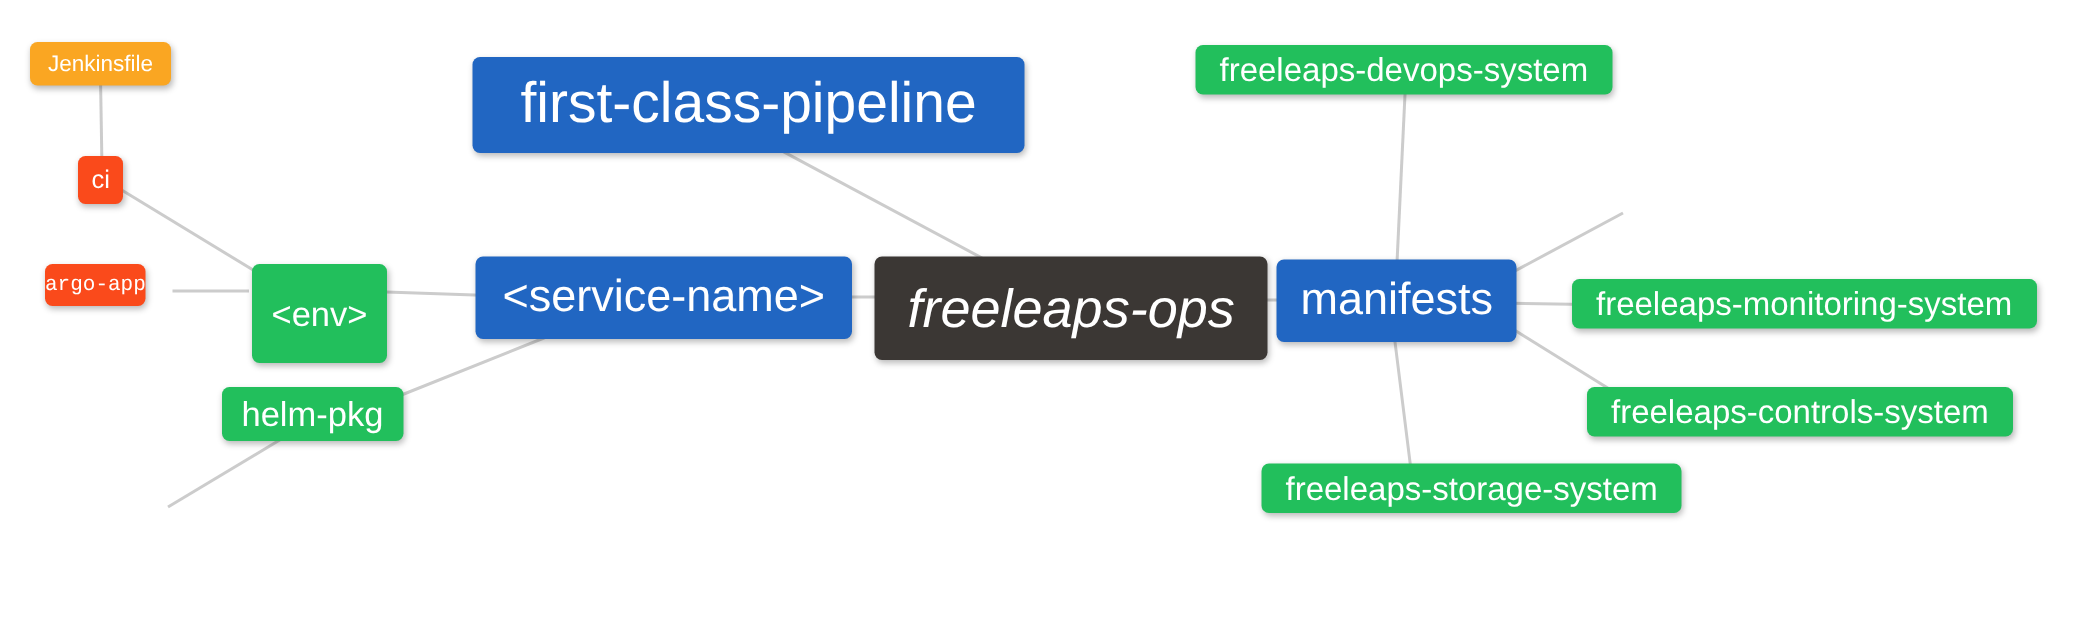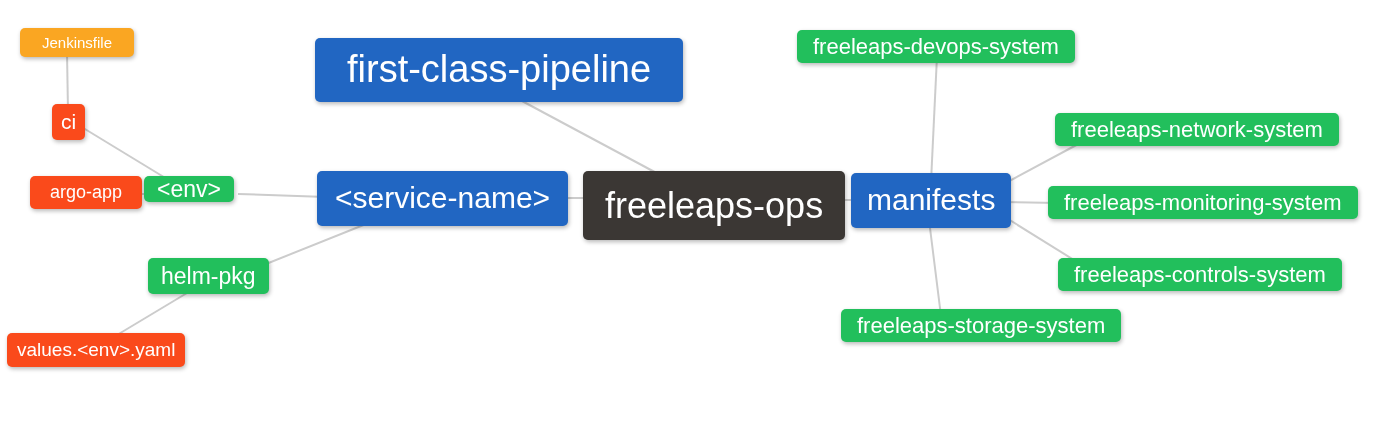--- a/index.html
+++ b/index.html
@@ -37,26 +37,26 @@
     line-height: 1.15;
     border-radius: 5px;
     box-shadow: 1px 2px 4px rgba(0,0,0,0.28);
     cursor: pointer;
     user-select: none;
   }
   .c-blue   { background: var(--blue,   #2166c2); }
   .c-green  { background: var(--green,  #22bf5c); }
   .c-red    { background: var(--red_orange, #fa4a1b); }
   .c-orange { background: var(--orange, #faa622); }
-  .c-dark   { background: var(--dark,   #3b3734); }
+  .c-dark   { background: var(--dark,   #3b3734); font-style: italic; }
 
-  .n-jenkinsfile { left: 20px;  top: 28px;  font-size: 15px; padding: 6px 22px; }
-  .n-ci          { left: 52px;  top: 104px; font-size: 21px; padding: 6px 9px;  }
-  .n-argo-app    { left: 30px;  top: 176px; font-size: 18px; padding: 6px 20px; }
-  .n-env         { left: 144px; top: 176px; font-size: 23px; padding: 0 13px; }
+  .n-jenkinsfile { left: 20px;  top: 28px;  font-size: 15px; padding: 6px 12px; }
+  .n-ci          { left: 52px;  top: 104px; font-size: 17px; padding: 6px 9px;  }
+  .n-argo-app    { left: 30px;  top: 176px; font-size: 14px; padding: 6px 0; font-family: Liberation Mono, monospace; }
+  .n-env         { left: 168px; top: 176px; font-size: 23px; padding: 20px 13px; }
   .n-helm-pkg    { left: 148px; top: 258px; font-size: 23px; padding: 5px 13px; }
   .n-values      { left: 7px;   top: 333px; font-size: 19px; padding: 6px 10px; }
   .n-fcp         { left: 315px; top: 38px;  font-size: 38px; padding: 10px 32px; }
   .n-service     { left: 317px; top: 171px; font-size: 30px; padding: 10px 18px; text-align: center; }
   .n-root        { left: 583px; top: 171px; font-size: 36px; padding: 14px 22px; }
   .n-manifests   { left: 851px; top: 173px; font-size: 30px; padding: 10px 16px; }
   .n-devops      { left: 797px; top: 30px;  font-size: 22px; padding: 4px 16px; }
   .n-network     { left: 1055px;top: 113px; font-size: 22px; padding: 4px 16px; }
   .n-monitoring  { left: 1048px;top: 186px; font-size: 22px; padding: 4px 16px; }
   .n-controls    { left: 1058px;top: 258px; font-size: 22px; padding: 4px 16px; }
@@ -82,24 +82,22 @@
     <line x1="1000" y1="202" x2="1058" y2="203"></line>
     <line x1="1000" y1="214" x2="1082" y2="265"></line>
     <line x1="929" y1="220" x2="941" y2="316"></line>
   </svg>
 
   <div class="node c-orange n-jenkinsfile">Jenkinsfile</div>
   <div class="node c-red    n-ci">ci</div>
   <div class="node c-red    n-argo-app">argo-app</div>
   <div class="node c-green  n-env">&lt;env&gt;</div>
   <div class="node c-green  n-helm-pkg">helm-pkg</div>
-  <div class="node c-red    n-values">values.&lt;env&gt;.yaml</div>
   <div class="node c-blue   n-fcp">first-class-pipeline</div>
   <div class="node c-blue   n-service">&lt;service-name&gt;</div>
   <div class="node c-dark   n-root">freeleaps-ops</div>
   <div class="node c-green  n-devops">freeleaps-devops-system</div>
   <div class="node c-blue   n-manifests">manifests</div>
-  <div class="node c-green  n-network">freeleaps-network-system</div>
   <div class="node c-green  n-monitoring">freeleaps-monitoring-system</div>
   <div class="node c-green  n-controls">freeleaps-controls-system</div>
   <div class="node c-green  n-storage">freeleaps-storage-system</div>
 
 </div>
 
 </body></html>

